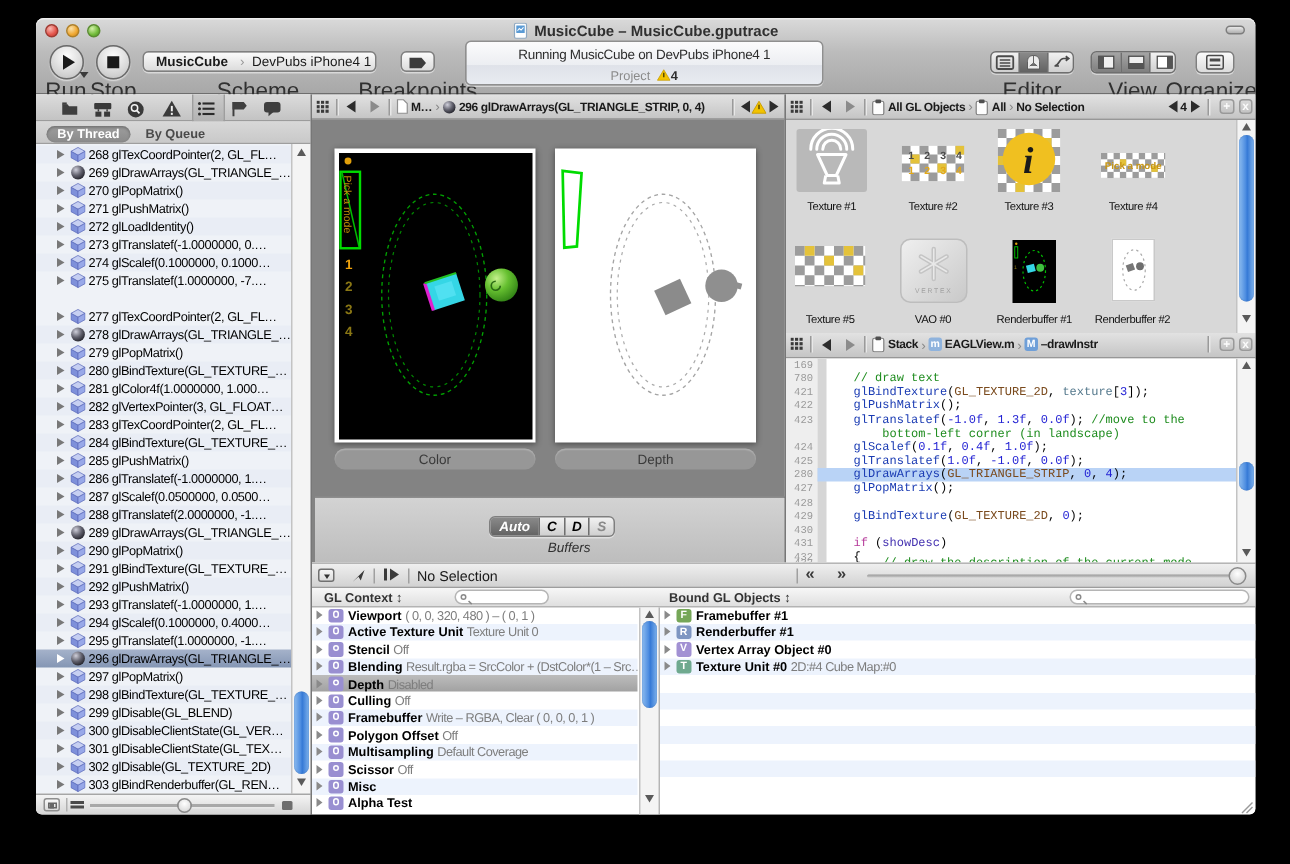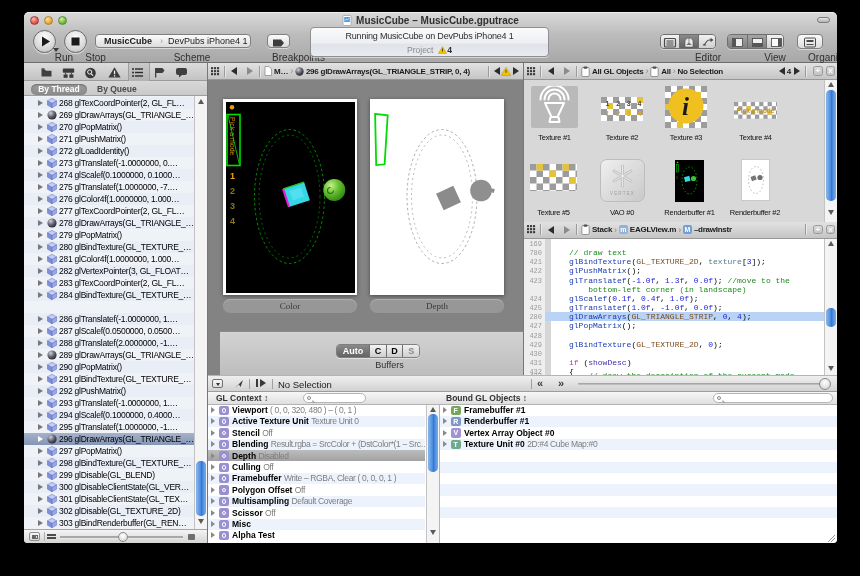--- a/index.html
+++ b/index.html
@@ -10,22 +10,22 @@
 #hdr{position:absolute;left:0;top:0;width:813px;height:51px;
   background:linear-gradient(#dadada,#bcbcbc 45%,#a8a8a8);
   border-bottom:1px solid #6e6e6e;border-radius:5px 5px 0 0;
   box-shadow:inset 0 1px 0 #eee;}
 .tl{position:absolute;top:4px;width:9px;height:9px;border-radius:50%;}
 #title{position:absolute;left:0;right:0;top:3px;text-align:center;
   font-size:10px;font-weight:bold;color:#303030;}
 .ticon{display:inline-block;width:10px;height:11px;vertical-align:-2px;margin-right:4px;}
 #loz{position:absolute;right:7px;top:5px;width:13px;height:6px;border-radius:3px;
   border:1px solid #7d7d7d;background:linear-gradient(#e8e8e8,#b0b0b0);}
-.tblabel{position:absolute;top:40px;font-size:10px;color:#303030;text-align:center;
-  transform:translateX(-50%);white-space:nowrap;margin-left:20px;}
+.tblabel{position:absolute;top:40px;font-size:15px;color:#303030;text-align:center;
+  transform:translateX(-50%);white-space:nowrap;}
 .circbtn{position:absolute;width:23px;height:23px;border-radius:50%;
   border:1px solid #6a6a6a;background:radial-gradient(circle at 50% 30%,#fdfdfd,#d2d2d2 70%,#b8b8b8);
   box-shadow:0 1px 1px rgba(255,255,255,.6);}
 #schemebox,#bpbtn,.capbtn{border:1px solid #7f7f7f;border-radius:4px;
   background:linear-gradient(#fbfbfb,#dcdcdc);box-shadow:0 1px 0 rgba(255,255,255,.5);}
 #status{position:absolute;left:286px;top:14.5px;width:239px;height:30px;border-radius:4px;
   border:1px solid #8f8f8f;background:linear-gradient(#fbfbfc 0%,#eceef2 55%,#dfe2e9 56%,#e8ebf1);
   box-shadow:0 1px 0 rgba(255,255,255,.5);}
 .segc{position:absolute;top:22px;height:15px;display:flex;border:1px solid #6f6f6f;
   border-radius:4px;overflow:hidden;box-shadow:0 1px 0 rgba(255,255,255,.45);}
@@ -69,23 +69,23 @@
   border-bottom:5px solid #5a5a5a;}
 .sbarr.dn{border-left:3.5px solid transparent;border-right:3.5px solid transparent;
   border-top:5px solid #5a5a5a;}
 
 #center{position:absolute;left:184px;top:51px;width:315px;height:311.5px;background:#838383;}
 .frame{position:absolute;top:36px;width:134px;height:196px;background:#fff;
   box-shadow:0 1px 4px rgba(0,0,0,.45);}
 .frameinner{position:absolute;left:2.5px;top:2.5px;width:129px;height:191px;overflow:hidden;}
 .imglabel{position:absolute;top:236px;width:134px;height:14px;border-radius:7px;
   background:#979797;font-size:9px;color:#3a3a3a;text-align:center;line-height:14px;
-  box-shadow:inset 0 1px 1px rgba(255,255,255,.25);font-family:Liberation Serif, serif;}
-#bufstrip{position:absolute;left:12px;top:268px;width:315px;height:43.5px;
-  background:linear-gradient(#d3d3d3,#bdbdbd);border-top:1px solid #8d8d8d;}
+  box-shadow:inset 0 1px 1px rgba(255,255,255,.25);}
+#bufstrip{position:absolute;left:2px;top:268px;width:315px;height:43.5px;
+  background:linear-gradient(#d3d3d3,#bdbdbd);border-top:1px solid #8d8d8d;font-style:italic;}
 
 #right{position:absolute;left:500px;top:51px;width:313px;height:311.5px;background:#d8d8d8;}
 #texpanel{position:absolute;left:0;top:17px;width:300px;height:141.5px;background:#d8d8d8;}
 .texlabel{position:absolute;font-size:7.5px;letter-spacing:-0.25px;color:#111;text-align:right;transform:translateX(-50%);white-space:nowrap;}
 #codepane{position:absolute;left:0;top:175.5px;width:313px;height:136.5px;background:#fff;overflow:hidden;}
 #gutter{position:absolute;left:0;top:0;width:21px;height:137px;background:#eeeeee;}
 #ribbon{position:absolute;left:21px;top:0;width:6px;height:137px;background:#d6d6d6;}
 .lnum{position:absolute;left:0;width:18px;text-align:right;font-size:7px;color:#9a9a9a;
   font-family:"Liberation Mono",monospace;}
 .cline{position:absolute;left:45px;width:270px;font-size:8px;line-height:9.15px;
@@ -320,29 +320,20 @@
         </div>
 <div class="nrow" style="top:85.3px">
           <span class="ndis"></span>
           <svg class="abs" style="left:23px;top:1px" width="10" height="10" viewBox="0 0 10 10">
             <polygon points="5,0.3 9.7,2.9 5,5.5 0.3,2.9" fill="#c6cff2" stroke="#5d6cbb" stroke-width="0.5"></polygon>
             <polygon points="0.3,2.9 5,5.5 5,9.7 0.3,7.1" fill="#7e90da" stroke="#5d6cbb" stroke-width="0.5"></polygon>
             <polygon points="5,5.5 9.7,2.9 9.7,7.1 5,9.7" fill="#98a8e8" stroke="#5d6cbb" stroke-width="0.5"></polygon>
           </svg>
           <span class="ntext">275 glTranslatef(1.0000000, -7.…</span>
         </div>
-<div class="nrow alt" style="top:97.3px">
-          <span class="ndis"></span>
-          <svg class="abs" style="left:23px;top:1px" width="10" height="10" viewBox="0 0 10 10">
-            <polygon points="5,0.3 9.7,2.9 5,5.5 0.3,2.9" fill="#c6cff2" stroke="#5d6cbb" stroke-width="0.5"></polygon>
-            <polygon points="0.3,2.9 5,5.5 5,9.7 0.3,7.1" fill="#7e90da" stroke="#5d6cbb" stroke-width="0.5"></polygon>
-            <polygon points="5,5.5 9.7,2.9 9.7,7.1 5,9.7" fill="#98a8e8" stroke="#5d6cbb" stroke-width="0.5"></polygon>
-          </svg>
-          <span class="ntext">276 glColor4f(1.0000000, 1.000…</span>
-        </div>
 <div class="nrow" style="top:109.3px">
           <span class="ndis"></span>
           <svg class="abs" style="left:23px;top:1px" width="10" height="10" viewBox="0 0 10 10">
             <polygon points="5,0.3 9.7,2.9 5,5.5 0.3,2.9" fill="#c6cff2" stroke="#5d6cbb" stroke-width="0.5"></polygon>
             <polygon points="0.3,2.9 5,5.5 5,9.7 0.3,7.1" fill="#7e90da" stroke="#5d6cbb" stroke-width="0.5"></polygon>
             <polygon points="5,5.5 9.7,2.9 9.7,7.1 5,9.7" fill="#98a8e8" stroke="#5d6cbb" stroke-width="0.5"></polygon>
           </svg>
           <span class="ntext">277 glTexCoordPointer(2, GL_FL…</span>
         </div>
 <div class="nrow alt" style="top:121.3px">
@@ -405,20 +396,29 @@
           <span class="ntext">283 glTexCoordPointer(2, GL_FL…</span>
         </div>
 <div class="nrow alt" style="top:193.3px">
           <span class="ndis"></span>
           <svg class="abs" style="left:23px;top:1px" width="10" height="10" viewBox="0 0 10 10">
             <polygon points="5,0.3 9.7,2.9 5,5.5 0.3,2.9" fill="#c6cff2" stroke="#5d6cbb" stroke-width="0.5"></polygon>
             <polygon points="0.3,2.9 5,5.5 5,9.7 0.3,7.1" fill="#7e90da" stroke="#5d6cbb" stroke-width="0.5"></polygon>
             <polygon points="5,5.5 9.7,2.9 9.7,7.1 5,9.7" fill="#98a8e8" stroke="#5d6cbb" stroke-width="0.5"></polygon>
           </svg>
           <span class="ntext">284 glBindTexture(GL_TEXTURE_…</span>
+        </div>
+<div class="nrow" style="top:205.3px">
+          <span class="ndis"></span>
+          <svg class="abs" style="left:23px;top:1px" width="10" height="10" viewBox="0 0 10 10">
+            <polygon points="5,0.3 9.7,2.9 5,5.5 0.3,2.9" fill="#c6cff2" stroke="#5d6cbb" stroke-width="0.5"></polygon>
+            <polygon points="0.3,2.9 5,5.5 5,9.7 0.3,7.1" fill="#7e90da" stroke="#5d6cbb" stroke-width="0.5"></polygon>
+            <polygon points="5,5.5 9.7,2.9 9.7,7.1 5,9.7" fill="#98a8e8" stroke="#5d6cbb" stroke-width="0.5"></polygon>
+          </svg>
+          <span class="ntext">285 glPushMatrix()</span>
         </div>
 <div class="nrow alt" style="top:217.3px">
           <span class="ndis"></span>
           <svg class="abs" style="left:23px;top:1px" width="10" height="10" viewBox="0 0 10 10">
             <polygon points="5,0.3 9.7,2.9 5,5.5 0.3,2.9" fill="#c6cff2" stroke="#5d6cbb" stroke-width="0.5"></polygon>
             <polygon points="0.3,2.9 5,5.5 5,9.7 0.3,7.1" fill="#7e90da" stroke="#5d6cbb" stroke-width="0.5"></polygon>
             <polygon points="5,5.5 9.7,2.9 9.7,7.1 5,9.7" fill="#98a8e8" stroke="#5d6cbb" stroke-width="0.5"></polygon>
           </svg>
           <span class="ntext">286 glTranslatef(-1.0000000, 1.…</span>
         </div>

